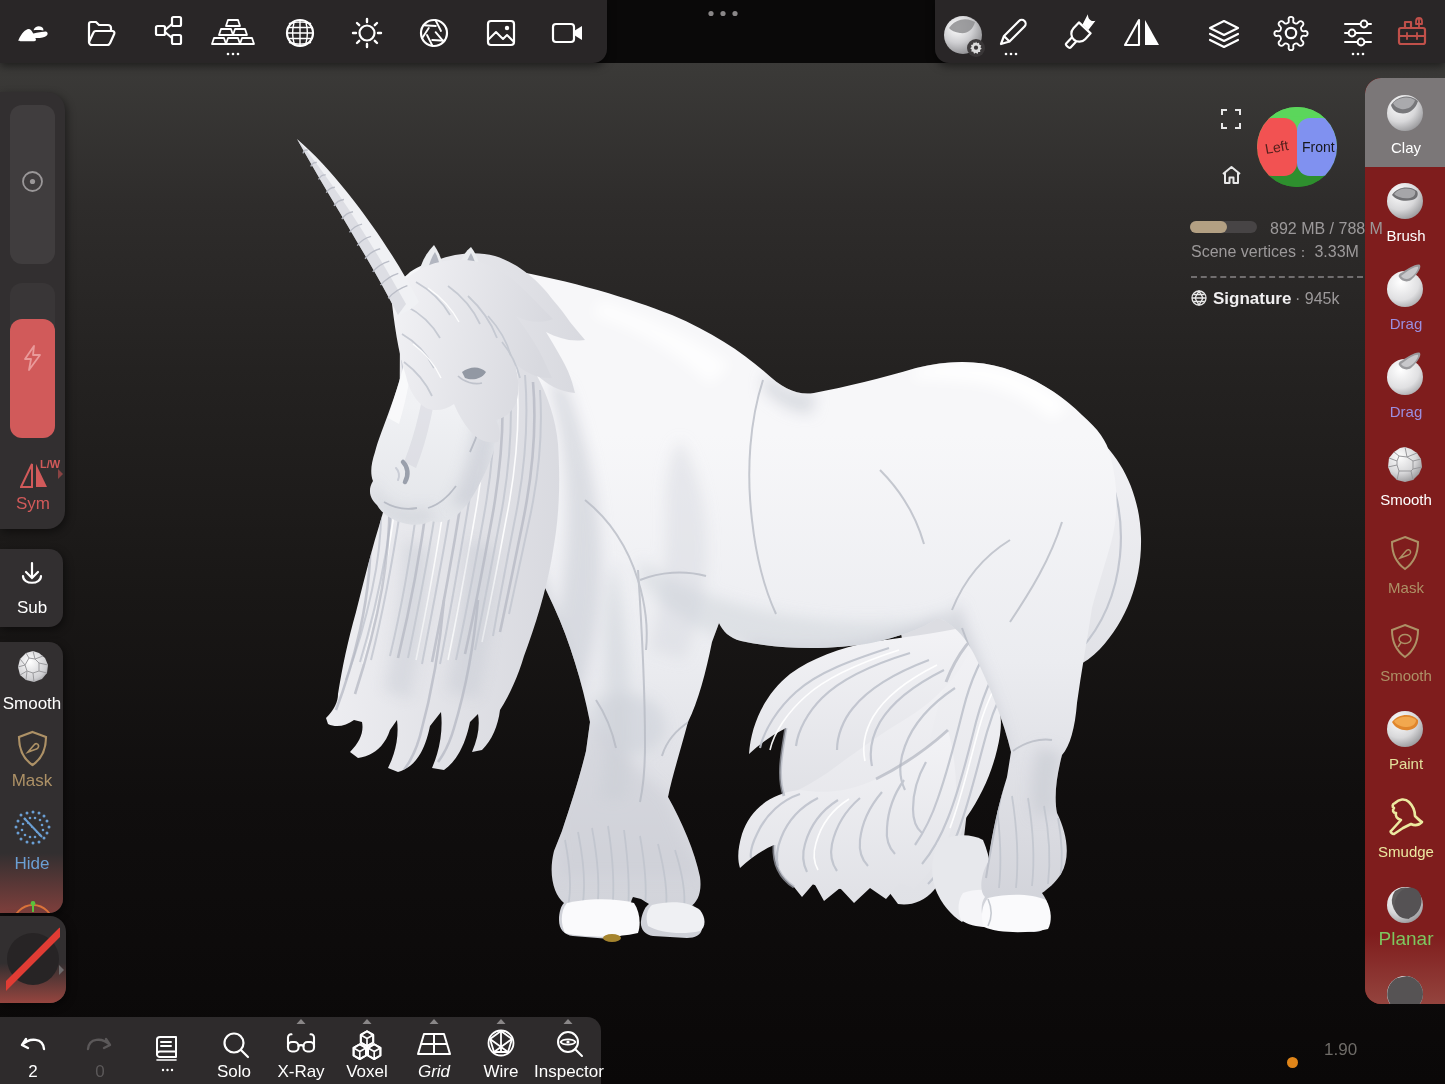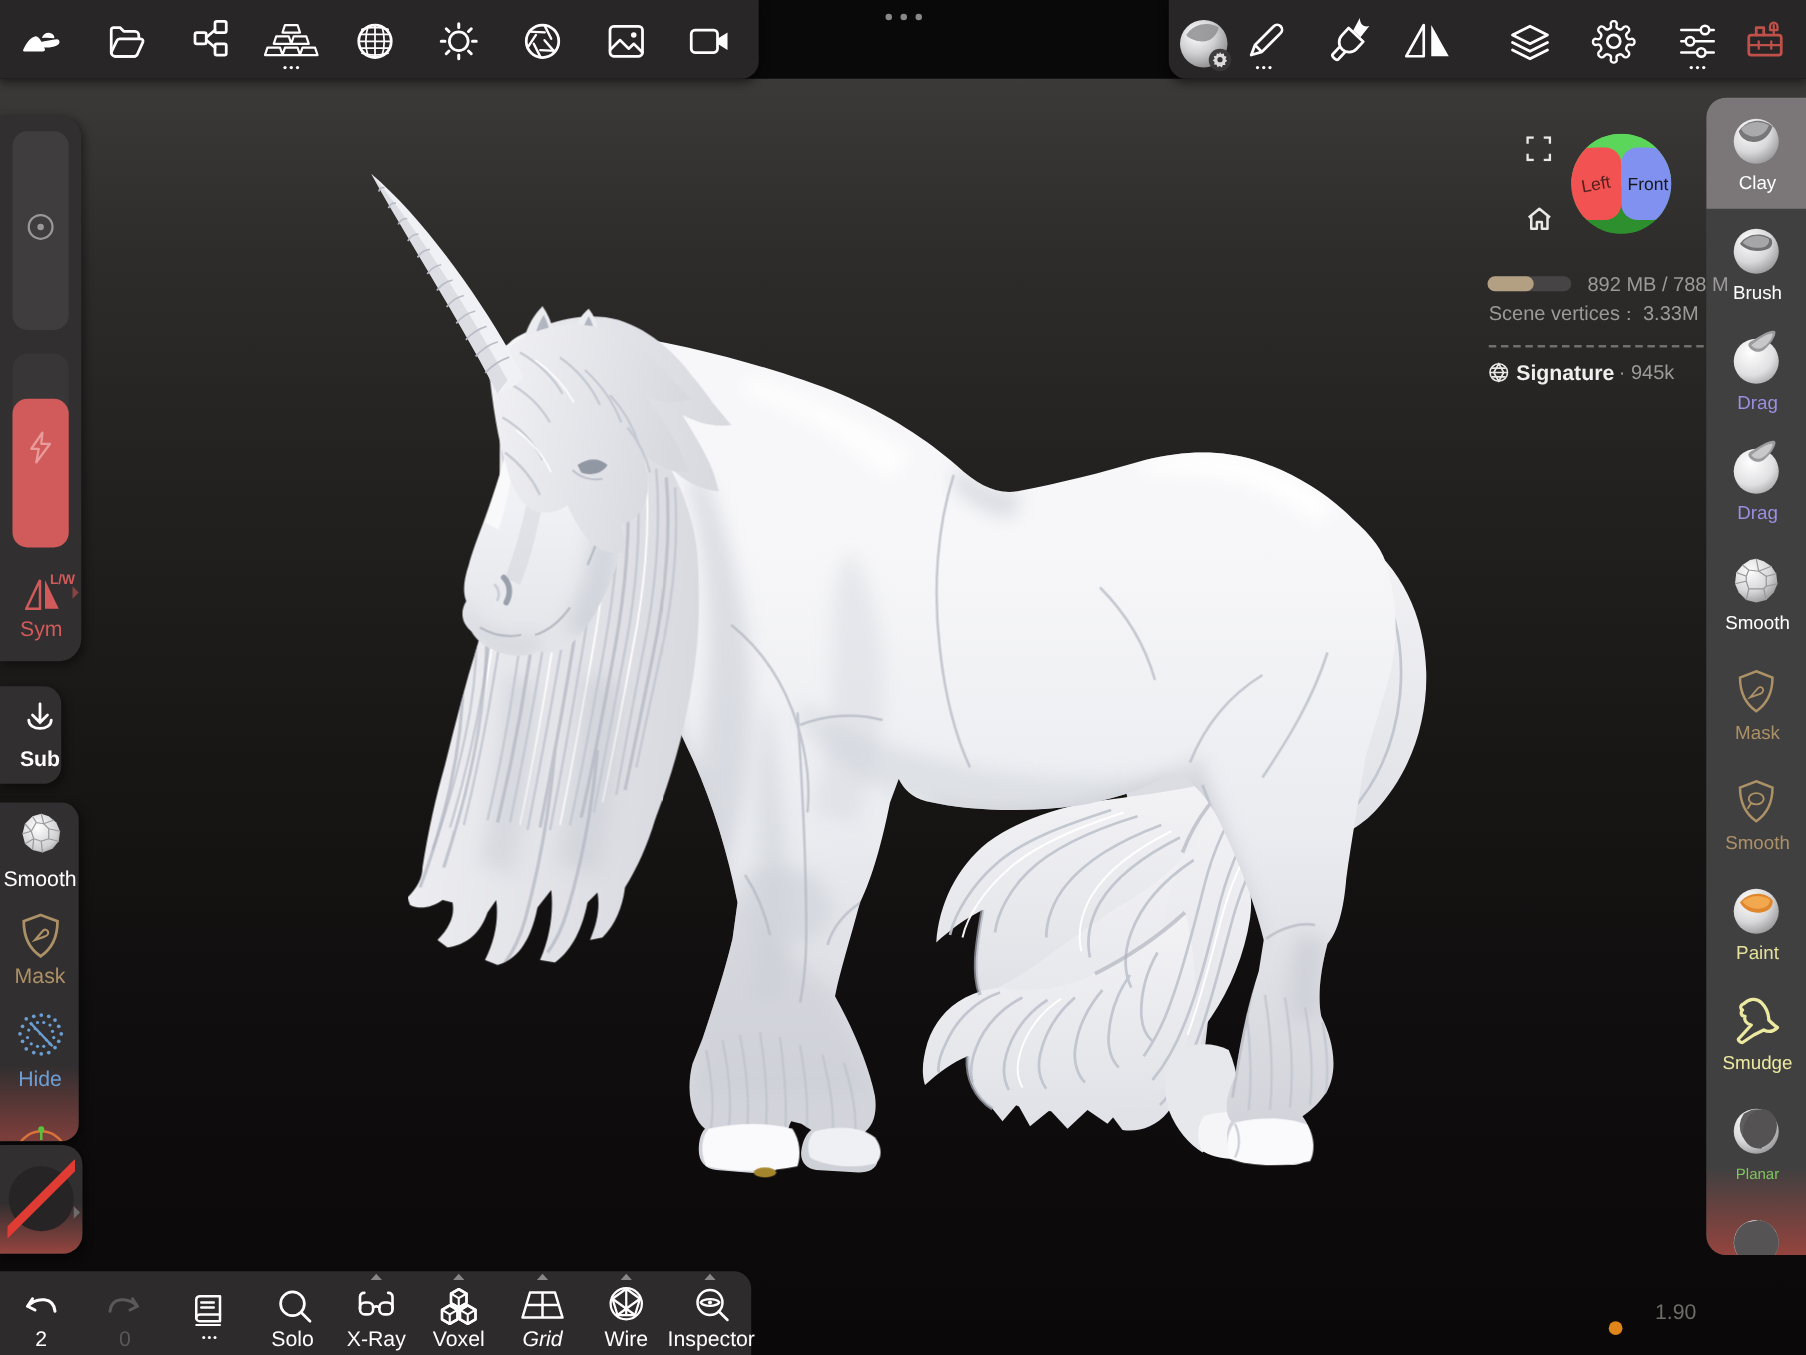--- a/index.html
+++ b/index.html
@@ -4,23 +4,23 @@
 <style>
   html,body{margin:0;padding:0;background:#0a0909;width:1445px;height:1084px;overflow:hidden;}
   body{font-family:"Liberation Sans", sans-serif;position:relative;}
   .abs{position:absolute;}
   #canvas{position:absolute;left:0;top:63px;width:1445px;height:1021px;
     background:linear-gradient(180deg,#3b3a38 0%, #2e2c2b 14%, #242221 30%, #191716 52%, #100e0e 72%, #0a0808 100%);}
   .panel{position:absolute;background:#322f30;}
   #tl-bar{left:0;top:0;width:607px;height:63px;background:#292627;border-radius:0 0 14px 0;box-shadow:0 3px 8px rgba(0,0,0,.5);}
   #tr-bar{left:935px;top:0;width:510px;height:63px;background:#292627;border-radius:0 0 0 14px;box-shadow:0 3px 8px rgba(0,0,0,.5);}
   #bot-bar{left:0;top:1017px;width:601px;height:67px;background:#2e2b2c;border-radius:0 14px 0 0;}
-  #right-panel{left:1365px;top:78px;width:80px;height:926px;background:#404040;border-radius:16px 0 0 16px;}
+  #right-panel{left:1365px;top:78px;width:80px;height:926px;background:#7f1d1d;border-radius:16px 0 0 16px;}
   #lp1{left:0;top:92px;width:65px;height:437px;border-radius:0 18px 18px 0;box-shadow:2px 3px 8px rgba(0,0,0,.45);}
-  #lp2{left:0;top:549px;width:49px;height:78px;border-radius:0 14px 14px 0;box-shadow:2px 3px 8px rgba(0,0,0,.45);font-weight:bold;}
+  #lp2{left:0;top:549px;width:63px;height:78px;border-radius:0 14px 14px 0;box-shadow:2px 3px 8px rgba(0,0,0,.45);}
   #lp3{left:0;top:642px;width:63px;height:271px;border-radius:0 14px 14px 0;box-shadow:2px 3px 8px rgba(0,0,0,.45);overflow:hidden;}
   #lp4{left:0;top:916px;width:66px;height:87px;border-radius:0 16px 16px 0;box-shadow:2px 3px 8px rgba(0,0,0,.45);overflow:hidden;}
   .lbl{position:absolute;text-align:center;transform:translate(-50%,-50%);white-space:nowrap;}
 </style>
 </head>
 <body>
 <div id="canvas"></div>
 <svg id="unicorn" class="abs" style="left:0;top:0" width="1445" height="1084" viewBox="0 0 1445 1084">
 <defs>
   <linearGradient id="bodyg" x1="0" y1="0.25" x2="0" y2="1">
@@ -623,21 +623,21 @@
   </svg>
   <div class="lbl" style="left:41px;top:69px;color:#fff;font-size:15px;">Clay</div>
   <div class="lbl" style="left:41px;top:157px;color:#fff;font-size:15px;">Brush</div>
   <div class="lbl" style="left:41px;top:245px;color:#9b8fe0;font-size:15px;">Drag</div>
   <div class="lbl" style="left:41px;top:333px;color:#9b8fe0;font-size:15px;">Drag</div>
   <div class="lbl" style="left:41px;top:421px;color:#fff;font-size:15px;">Smooth</div>
   <div class="lbl" style="left:41px;top:509px;color:#ad9166;font-size:15px;">Mask</div>
   <div class="lbl" style="left:41px;top:597px;color:#ad9166;font-size:15px;">Smooth</div>
   <div class="lbl" style="left:41px;top:685px;color:#e3e09b;font-size:15px;">Paint</div>
   <div class="lbl" style="left:41px;top:773px;color:#ece9a0;font-size:15px;">Smudge</div>
-  <div class="lbl" style="left:41px;top:861px;color:#7ec65f;font-size:12px;">Planar</div>
+  <div class="lbl" style="left:41px;top:861px;color:#7ec65f;font-size:19px;">Planar</div>
 </div>
 <div id="lp1" class="panel">
   <div class="abs" style="left:10px;top:13px;width:45px;height:159px;background:#403d3e;border-radius:12px;"></div>
   <svg class="abs" style="left:21px;top:78px" width="23" height="23">
       <circle cx="11.5" cy="11.5" r="9.5" fill="none" stroke="#9a9798" stroke-width="1.8"></circle>
       <circle cx="11.5" cy="11.5" r="2.6" fill="#9a9798"></circle>
     </svg>
   <div class="abs" style="left:10px;top:191px;width:45px;height:155px;background:#393637;border-radius:12px;"></div>
   <div class="abs" style="left:10px;top:227px;width:45px;height:119px;background:#d15a5a;border-radius:12px;"></div>
   <svg class="abs" style="left:22px;top:253px" width="21" height="26" viewBox="0 0 21 26">

